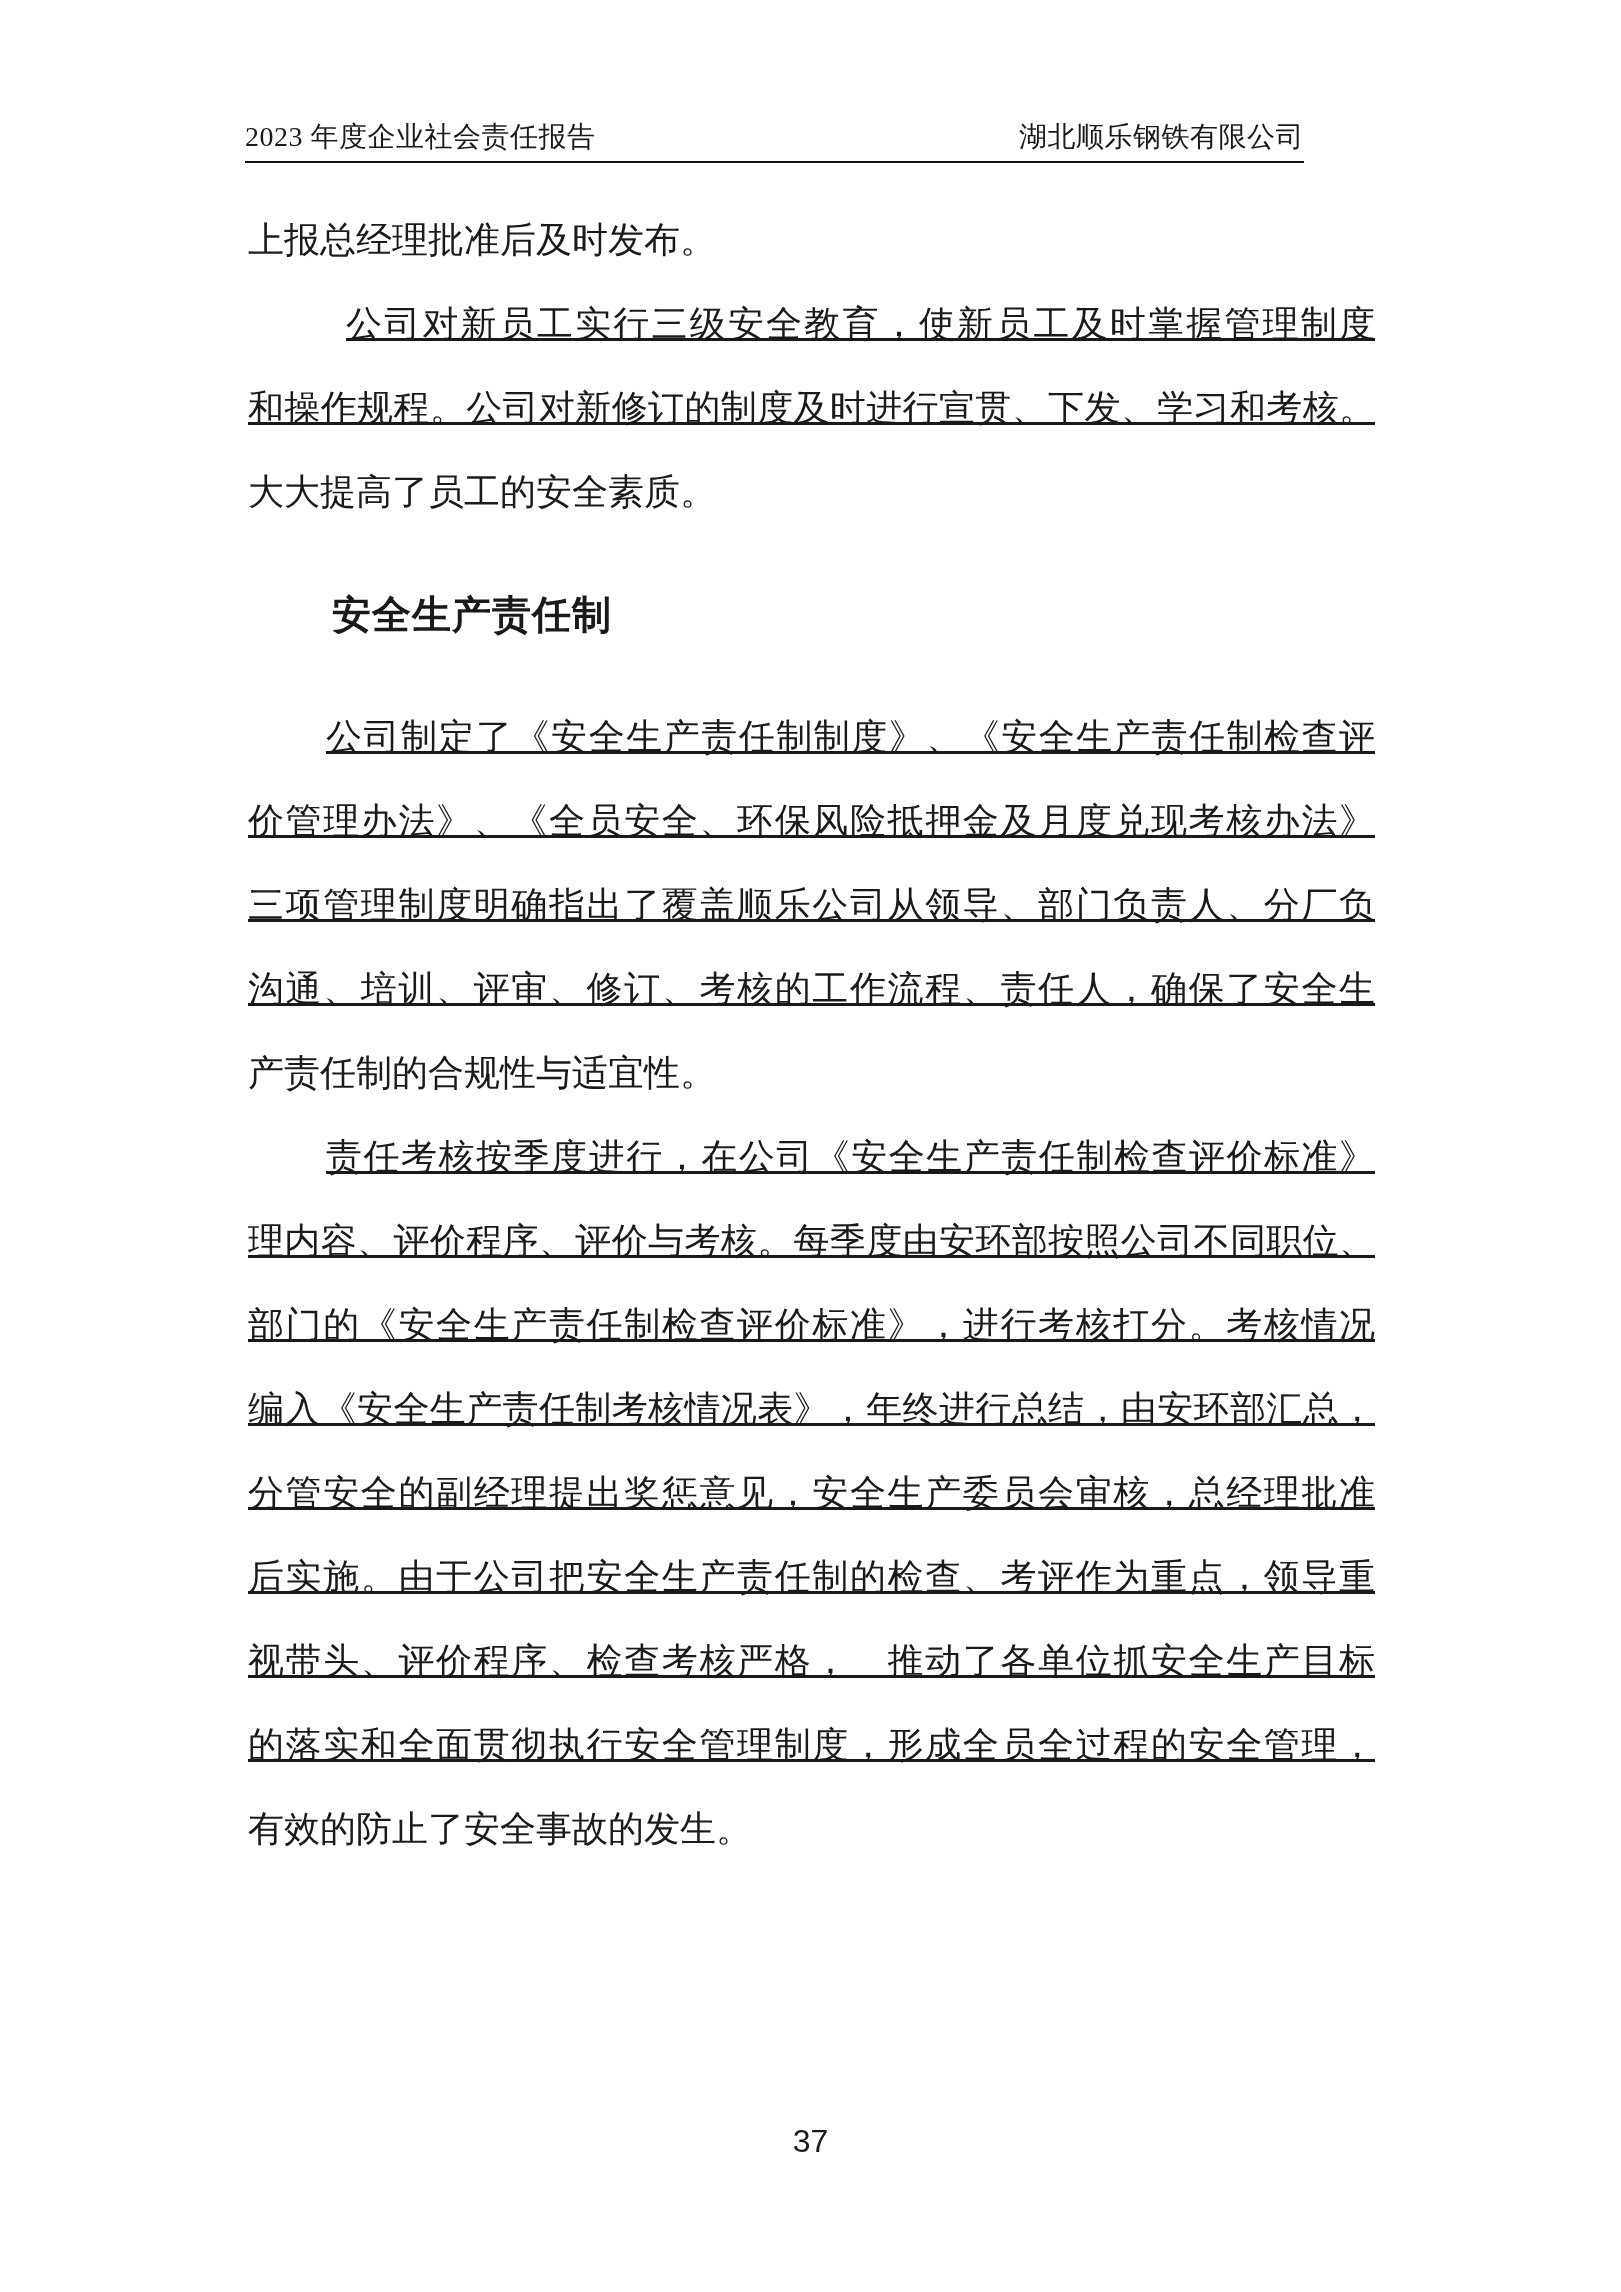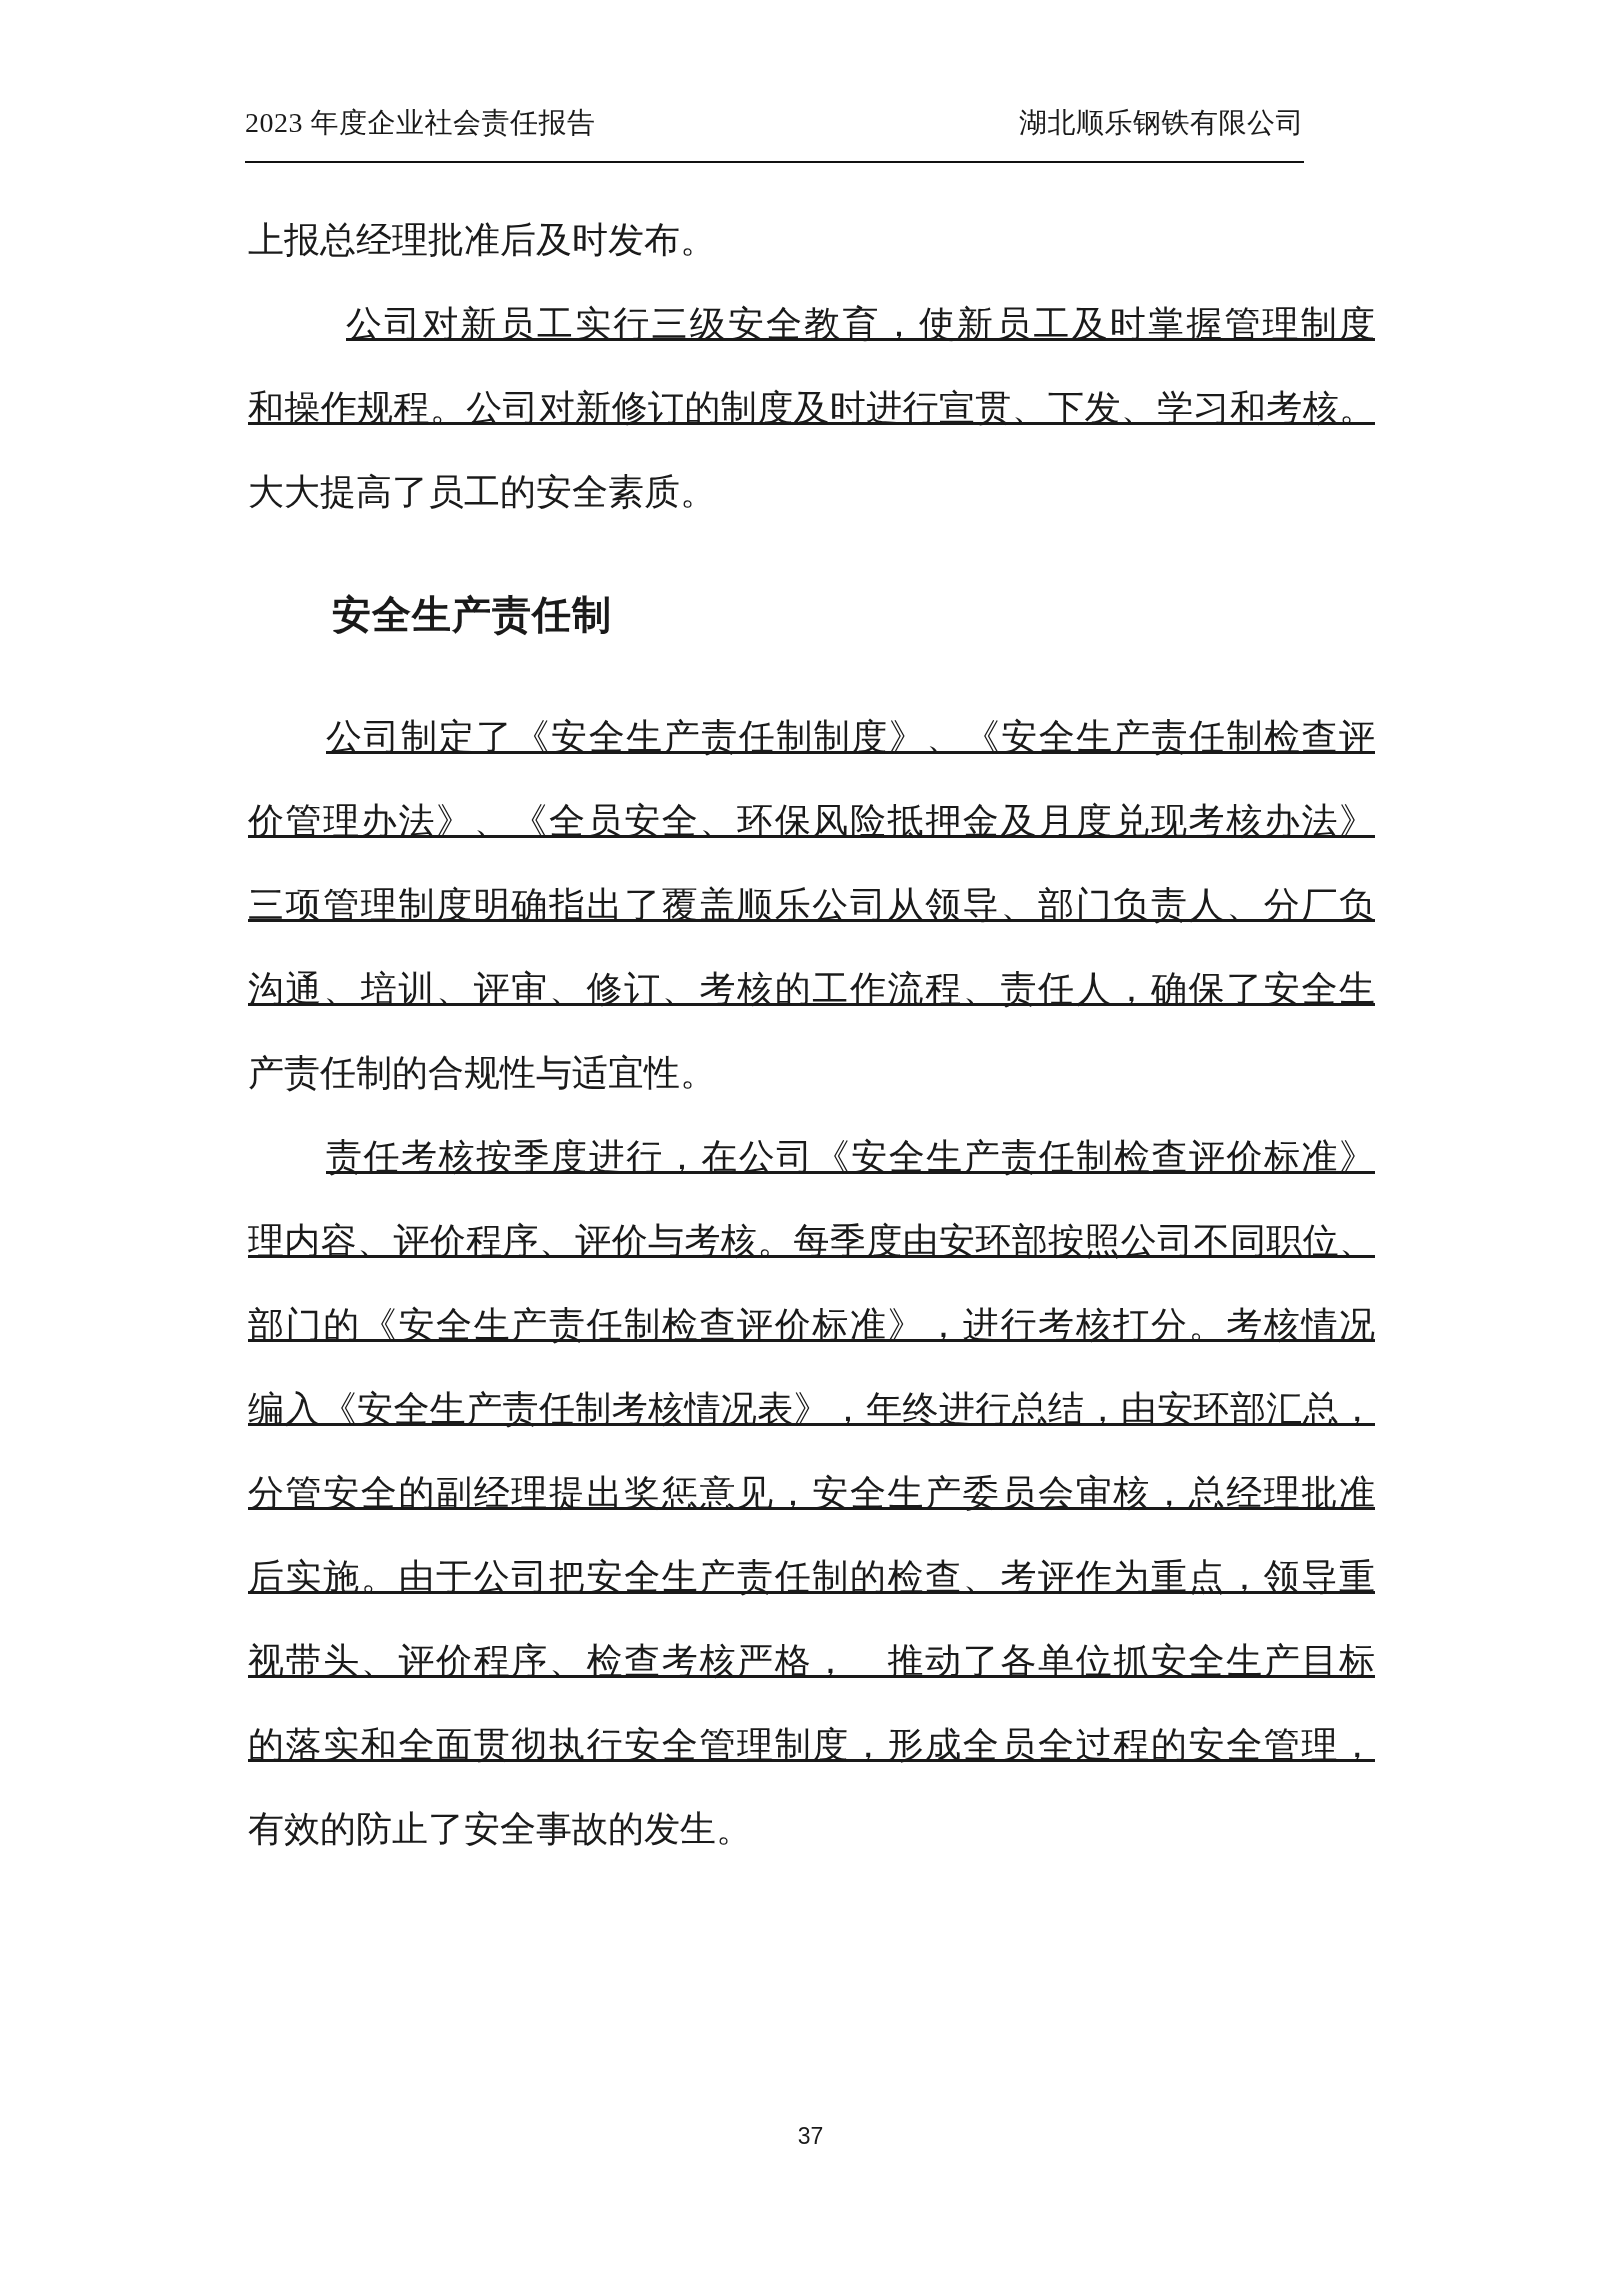--- a/index.html
+++ b/index.html
@@ -12,27 +12,27 @@
     width: 1621px;
     height: 2293px;
     background: #ffffff;
     color: #1a1a1a;
     font-family: "Liberation Serif", serif;
     overflow: hidden;
   }
   .header {
     position: absolute;
     left: 245px;
-    top: 104px;
+    top: 118px;
     width: 1059px;
     display: flex;
     justify-content: space-between;
     align-items: center;
     border-bottom: 2.9px solid #111111;
-    padding-bottom: 19px;
+    padding-bottom: 5px;
     font-size: 28px;
     letter-spacing: 0.5px;
   }
   .content {
     position: absolute;
     left: 248px;
     top: 198px;
     width: 1127px;
   }
   .line {
@@ -54,21 +54,21 @@
     font-family: "Liberation Sans", sans-serif;
     padding-left: 84px;
     letter-spacing: 1px;
   }
   .footer {
     position: absolute;
     left: 0;
     top: 2123px;
     width: 1621px;
     text-align: center;
-    font-size: 23px;
+    font-size: 32px;
     font-family: "Liberation Sans", sans-serif;
   }
 </style>
 </head>
 <body>
 
 <div class="page">
   <div class="header">
     <span>2023 年度企业社会责任报告</span>
     <span>湖北顺乐钢铁有限公司</span>

